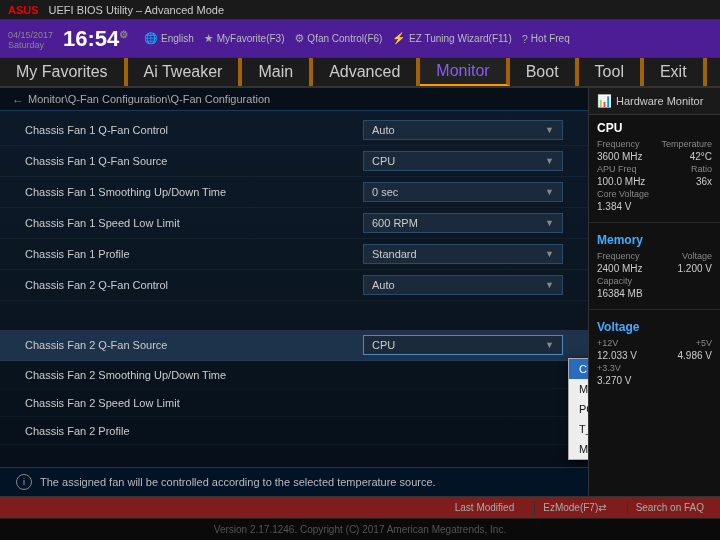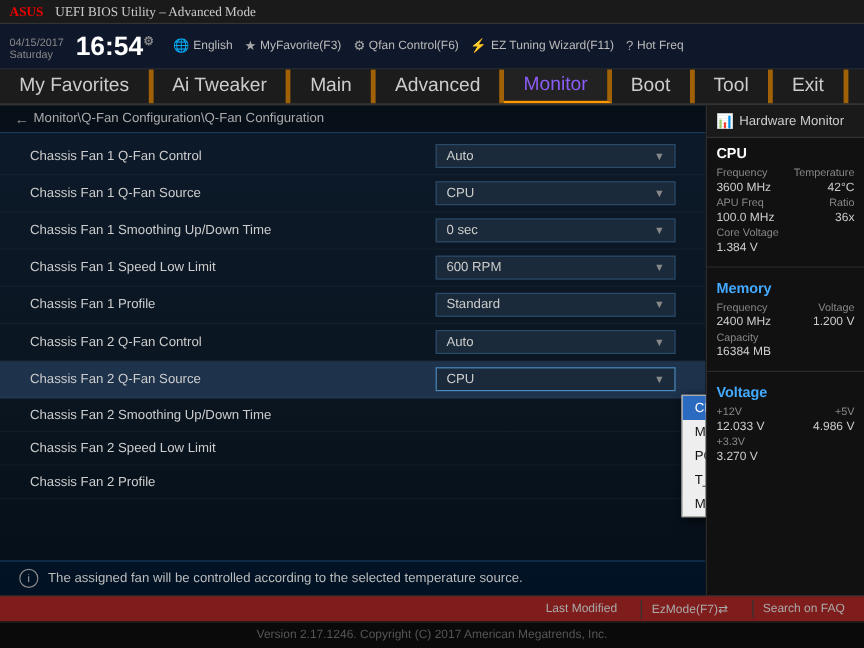--- a/index.html
+++ b/index.html
@@ -15,32 +15,31 @@
 
     
     .top-bar {
       background: #1a1a1a;
       border-bottom: 1px solid #333;
       height: 20px;
       display: flex;
       align-items: center;
       padding: 0 8px;
       gap: 6px;
-      font-family: Liberation Serif, serif;
     }
     .asus-logo {
       color: #e00;
       font-weight: bold;
       font-size: 11px;
       margin-right: 4px;
     }
 
     
     .second-bar {
-      background: #0f172a;
+      background: #4c1d95;
       height: 38px;
       display: flex;
       align-items: center;
       padding: 0 8px;
       border-bottom: 1px solid #333;
       gap: 12px;
     }
     .datetime {
       display: flex;
       flex-direction: column;
@@ -432,21 +431,21 @@
       <div class="setting-row">
         <span class="setting-label">Chassis Fan 2 Q-Fan Control</span>
         <div class="setting-control">
           <div class="dropdown">
             <span>Auto</span>
             <span class="dropdown-arrow">▼</span>
           </div>
         </div>
       </div>
 
-      <div class="setting-row highlighted has-dropdown" style="position:relative;">
+      <div class="setting-row highlighted has-dropdown" style="position:relative;margin-top:29px;">
         <span class="setting-label">Chassis Fan 2 Q-Fan Source</span>
         <div class="setting-control">
           <div class="dropdown open">
             <span>CPU</span>
             <span class="dropdown-arrow">▼</span>
           </div>
         </div>
 
         <div class="dropdown-popup-wrapper">
           <div class="dropdown-popup">

